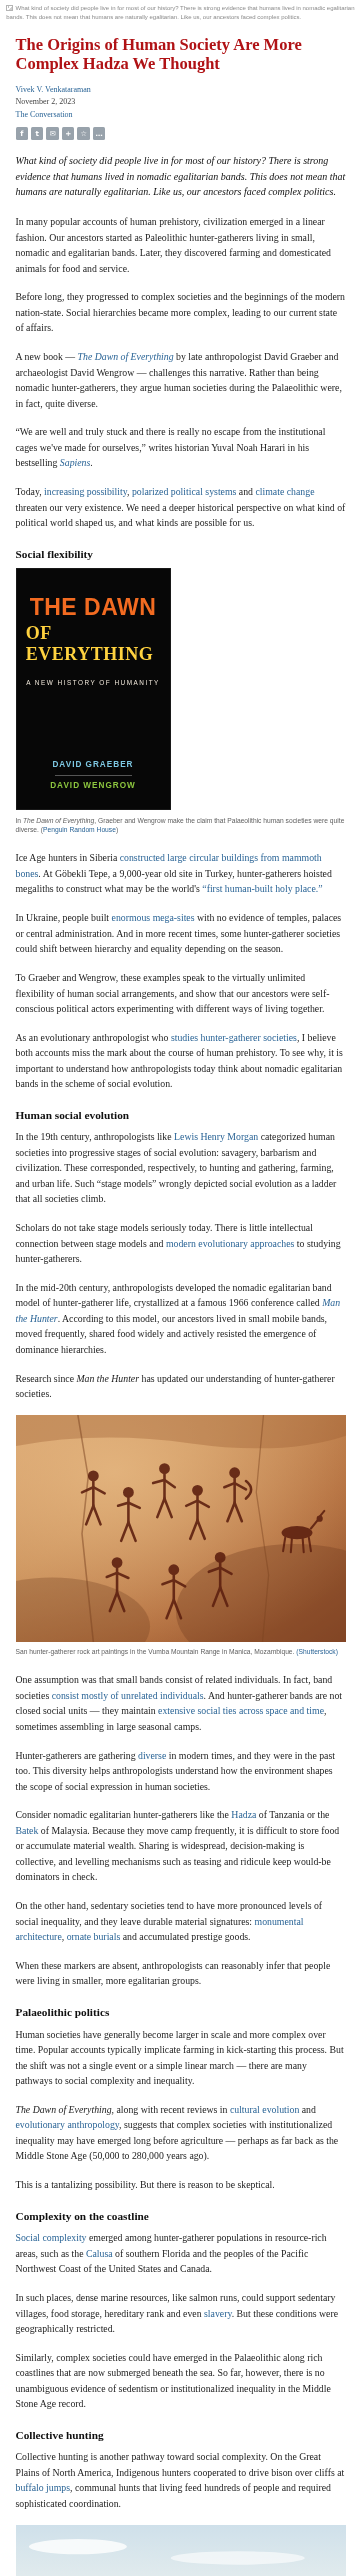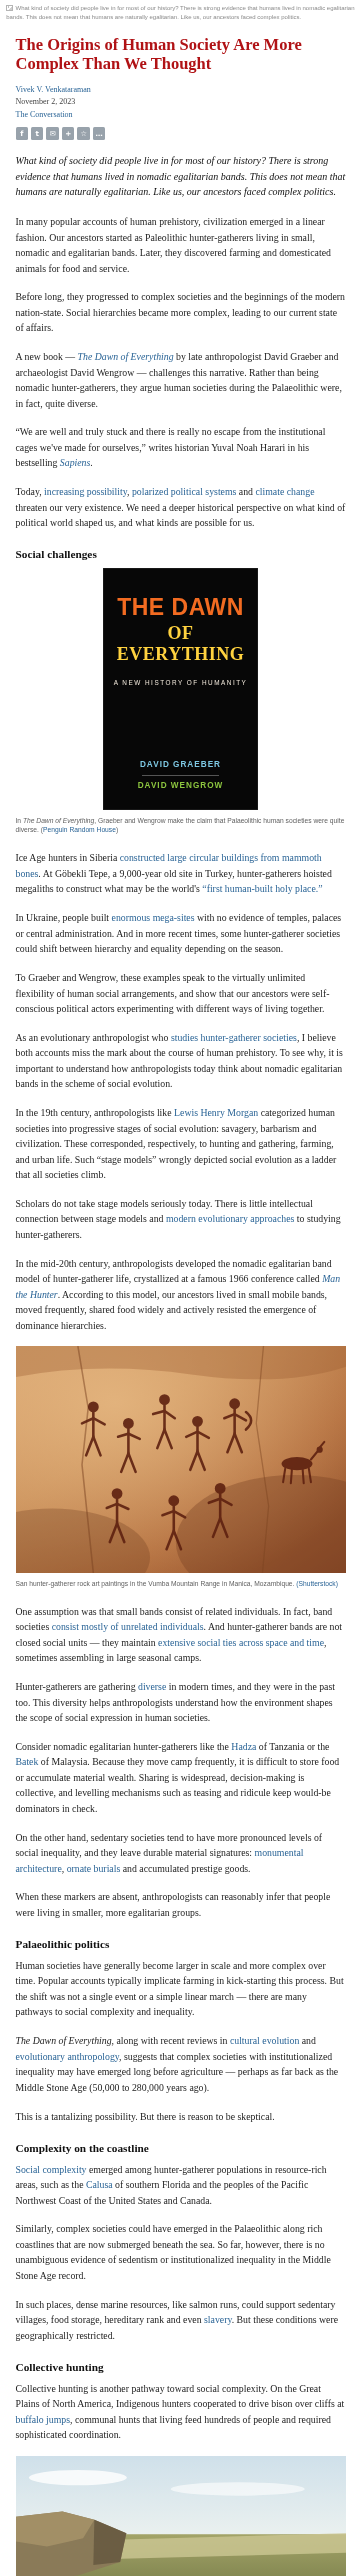--- a/index.html
+++ b/index.html
@@ -36,21 +36,21 @@
            border-radius:1.5px; cursor:pointer; }
   .teaser { font-style:italic; font-size:10px; line-height:1.55; margin:0 0 14.4px; color:#111; }
 
   .body-blocks p { font-size:9.8px; line-height:1.58; margin-bottom:13.4px; }
   .body-blocks h2 { font-size:11.3px; font-weight:bold; color:#101010; margin:17.5px 0 8.2px; }
 
   .caption { font-family:"Liberation Sans", sans-serif; font-size:6.7px; color:#5f5f5f;
              line-height:1.45; margin:5.2px 0 15.5px; max-width:330px; }
 
   
-  .book-wrap { text-align:center; margin:6.2px 0 3.1px; }
+  .book-wrap { margin:6.2px 0 3.1px; }
   .book { width:155px; height:242px; background:#070707; display:inline-flex;
           flex-direction:column; align-items:center; justify-content:flex-start;
           padding:27px 10.3px 17.5px; box-shadow:0 0 0 0.5px #2a2a2a inset; }
   .b-line1 { font-family:"Liberation Sans", sans-serif; font-weight:bold;
              font-size:23px; letter-spacing:0.5px; line-height:1.05; }
   .b-line2 { font-family:Liberation Serif, serif; font-weight:bold;
              font-size:18px; letter-spacing:0.5px; line-height:1.2; margin-top:3.1px; }
   .b-sub   { font-family:"Liberation Sans", sans-serif; font-size:6.4px;
              letter-spacing:1.5px; margin-top:13.4px; }
   .b-spacer { flex:1; }
@@ -66,21 +66,21 @@
 </style>
 </head>
 <body>
 
 <div class="preheader">
   <span class="alt-icon"></span><span>What kind of society did people live in for most of our history? There is strong evidence that humans lived in nomadic egalitarian bands. This does not mean that humans are naturally egalitarian. Like us, our ancestors faced complex politics.</span>
 </div>
 
 <div class="page">
 
-  <h1 class="title">The Origins of Human Society Are More Complex Than We Thought</h1>
+  <h1 class="title">The Origins of Human Society Are More Complex Hadza We Thought</h1>
 
   <div class="byline">
     <a href="#">Vivek V. Venkataraman</a><br>
     <span class="date">November 2, 2023</span><br>
     <a href="#">The Conversation</a>
   </div>
 
   <div class="share-bar">
       <span class="sicon">f</span>
       <span class="sicon">t</span>
@@ -91,44 +91,46 @@
     </div>
 
   <p class="teaser">What kind of society did people live in for most of our history? There is strong evidence that humans lived in nomadic egalitarian bands. This does not mean that humans are naturally egalitarian. Like us, our ancestors faced complex politics.</p>
 
   <div class="body-blocks">
       <p><span>In many popular accounts of human prehistory, civilization emerged in a linear fashion. Our ancestors started as Paleolithic hunter-gatherers living in small, nomadic and egalitarian bands. Later, they discovered farming and domesticated animals for food and service.</span></p>
       <p><span>Before long, they progressed to complex societies and the beginnings of the modern nation-state. Social hierarchies became more complex, leading to our current state of affairs.</span></p>
       <p><span>A new book — </span><a href="#" class="it">The Dawn of Everything</a><span> by late anthropologist David Graeber and archaeologist David Wengrow — challenges this narrative. Rather than being nomadic hunter-gatherers, they argue human societies during the Palaeolithic were, in fact, quite diverse.</span></p>
       <p><span>“We are well and truly stuck and there is really no escape from the institutional cages we've made for ourselves,” writes historian Yuval Noah Harari in his bestselling </span><a href="#" class="it">Sapiens</a><span>.</span></p>
       <p><span>Today, </span><a href="#">increasing possibility</a><span>, </span><a href="#">polarized political systems</a><span> and </span><a href="#">climate change</a><span> threaten our very existence. We need a deeper historical perspective on what kind of political world shaped us, and what kinds are possible for us.</span></p>
-      <h2>Social challenges</h2>
+      <h2>Social flexibility</h2>
     </div>
 
   <div class="book-wrap">
     <div class="book">
       <div class="b-line1" style="color: rgb(242, 107, 33);">THE DAWN</div>
       <div class="b-line2" style="color: rgb(255, 210, 63);">OF EVERYTHING</div>
       <div class="b-sub" style="color: rgb(242, 233, 220);">A NEW HISTORY OF HUMANITY</div>
       <div class="b-spacer"></div>
       <div class="b-auth" style="color: rgb(126, 200, 227);">DAVID GRAEBER</div>
       <div class="b-rule"></div>
       <div class="b-auth" style="color: rgb(141, 198, 63);">DAVID WENGROW</div>
     </div>
   </div>
   <p class="caption"><span>In </span><span class="it">The Dawn of Everything</span><span>, Graeber and Wengrow make the claim that Palaeolithic human societies were quite diverse. (</span><a href="#">Penguin Random House</a><span>)</span></p>
 
   <div class="body-blocks">
       <p><span>Ice Age hunters in Siberia </span><a href="#">constructed large circular buildings from mammoth bones</a><span>. At Göbekli Tepe, a 9,000-year old site in Turkey, hunter-gatherers hoisted megaliths to construct what may be the world's </span><a href="#">“first human-built holy place.”</a></p>
       <p><span>In Ukraine, people built </span><a href="#">enormous mega-sites</a><span> with no evidence of temples, palaces or central administration. And in more recent times, some hunter-gatherer societies could shift between hierarchy and equality depending on the season.</span></p>
       <p><span>To Graeber and Wengrow, these examples speak to the virtually unlimited flexibility of human social arrangements, and show that our ancestors were self-conscious political actors experimenting with different ways of living together.</span></p>
       <p><span>As an evolutionary anthropologist who </span><a href="#">studies hunter-gatherer societies</a><span>, I believe both accounts miss the mark about the course of human prehistory. To see why, it is important to understand how anthropologists today think about nomadic egalitarian bands in the scheme of social evolution.</span></p>
+      <h2>Human social evolution</h2>
       <p><span>In the 19th century, anthropologists like </span><a href="#">Lewis Henry Morgan</a><span> categorized human societies into progressive stages of social evolution: savagery, barbarism and civilization. These corresponded, respectively, to hunting and gathering, farming, and urban life. Such “stage models” wrongly depicted social evolution as a ladder that all societies climb.</span></p>
       <p><span>Scholars do not take stage models seriously today. There is little intellectual connection between stage models and </span><a href="#">modern evolutionary approaches</a><span> to studying hunter-gatherers.</span></p>
       <p><span>In the mid-20th century, anthropologists developed the nomadic egalitarian band model of hunter-gatherer life, crystallized at a famous 1966 conference called </span><a href="#" class="it">Man the Hunter</a><span>. According to this model, our ancestors lived in small mobile bands, moved frequently, shared food widely and actively resisted the emergence of dominance hierarchies.</span></p>
+      <p><span>Research since </span><span class="it">Man the Hunter</span><span> has updated our understanding of hunter-gatherer societies.</span></p>
     </div>
 
   <div class="figure art">
     <svg viewBox="0 0 640 440" preserveAspectRatio="none">
       <defs>
         <linearGradient id="rg" x1="0" y1="0" x2="1" y2="1">
           <stop offset="0" stop-color="#d5a06c"></stop>
             <stop offset="0.35" stop-color="#c68a54"></stop>
           <stop offset="0.65" stop-color="#b06a3a"></stop>
             <stop offset="1" stop-color="#8a4a28"></stop>
@@ -201,22 +203,22 @@
       <p><span>Hunter-gatherers are gathering </span><a href="#">diverse</a><span> in modern times, and they were in the past too. This diversity helps anthropologists understand how the environment shapes the scope of social expression in human societies.</span></p>
       <p><span>Consider nomadic egalitarian hunter-gatherers like the </span><a href="#">Hadza</a><span> of Tanzania or the </span><a href="#">Batek</a><span> of Malaysia. Because they move camp frequently, it is difficult to store food or accumulate material wealth. Sharing is widespread, decision-making is collective, and levelling mechanisms such as teasing and ridicule keep would-be dominators in check.</span></p>
       <p><span>On the other hand, sedentary societies tend to have more pronounced levels of social inequality, and they leave durable material signatures: </span><a href="#">monumental architecture</a><span>, </span><a href="#">ornate burials</a><span> and accumulated prestige goods.</span></p>
       <p><span>When these markers are absent, anthropologists can reasonably infer that people were living in smaller, more egalitarian groups.</span></p>
       <h2>Palaeolithic politics</h2>
       <p><span>Human societies have generally become larger in scale and more complex over time. Popular accounts typically implicate farming in kick-starting this process. But the shift was not a single event or a simple linear march — there are many pathways to social complexity and inequality.</span></p>
       <p><span class="it">The Dawn of Everything</span><span>, along with recent reviews in </span><a href="#">cultural evolution</a><span> and </span><a href="#">evolutionary anthropology</a><span>, suggests that complex societies with institutionalized inequality may have emerged long before agriculture — perhaps as far back as the Middle Stone Age (50,000 to 280,000 years ago).</span></p>
       <p><span>This is a tantalizing possibility. But there is reason to be skeptical.</span></p>
       <h2>Complexity on the coastline</h2>
       <p><a href="#">Social complexity</a><span> emerged among hunter-gatherer populations in resource-rich areas, such as the </span><a href="#">Calusa</a><span> of southern Florida and the peoples of the Pacific Northwest Coast of the United States and Canada.</span></p>
+      <p><span>In such places, dense marine resources, like salmon runs, could support sedentary villages, food storage, hereditary rank and even </span><a href="#">slavery</a><span>. But these conditions were geographically restricted.</span></p>
       <p><span>Similarly, complex societies could have emerged in the Palaeolithic along rich coastlines that are now submerged beneath the sea. So far, however, there is no unambiguous evidence of sedentism or institutionalized inequality in the Middle Stone Age record.</span></p>
-      <p><span>In such places, dense marine resources, like salmon runs, could support sedentary villages, food storage, hereditary rank and even </span><a href="#">slavery</a><span>. But these conditions were geographically restricted.</span></p>
       <h2>Collective hunting</h2>
       <p><span>Collective hunting is another pathway toward social complexity. On the Great Plains of North America, Indigenous hunters cooperated to drive bison over cliffs at </span><a href="#">buffalo jumps</a><span>, communal hunts that living feed hundreds of people and required sophisticated coordination.</span></p>
     </div>
 
   <div class="figure photo">
     <svg viewBox="0 0 640 340" preserveAspectRatio="none">
       <defs>
         <linearGradient id="sky" x1="0" y1="0" x2="0" y2="1">
           <stop offset="0" stop-color="#cfe0ea"></stop>
             <stop offset="1" stop-color="#eef3f0"></stop>

